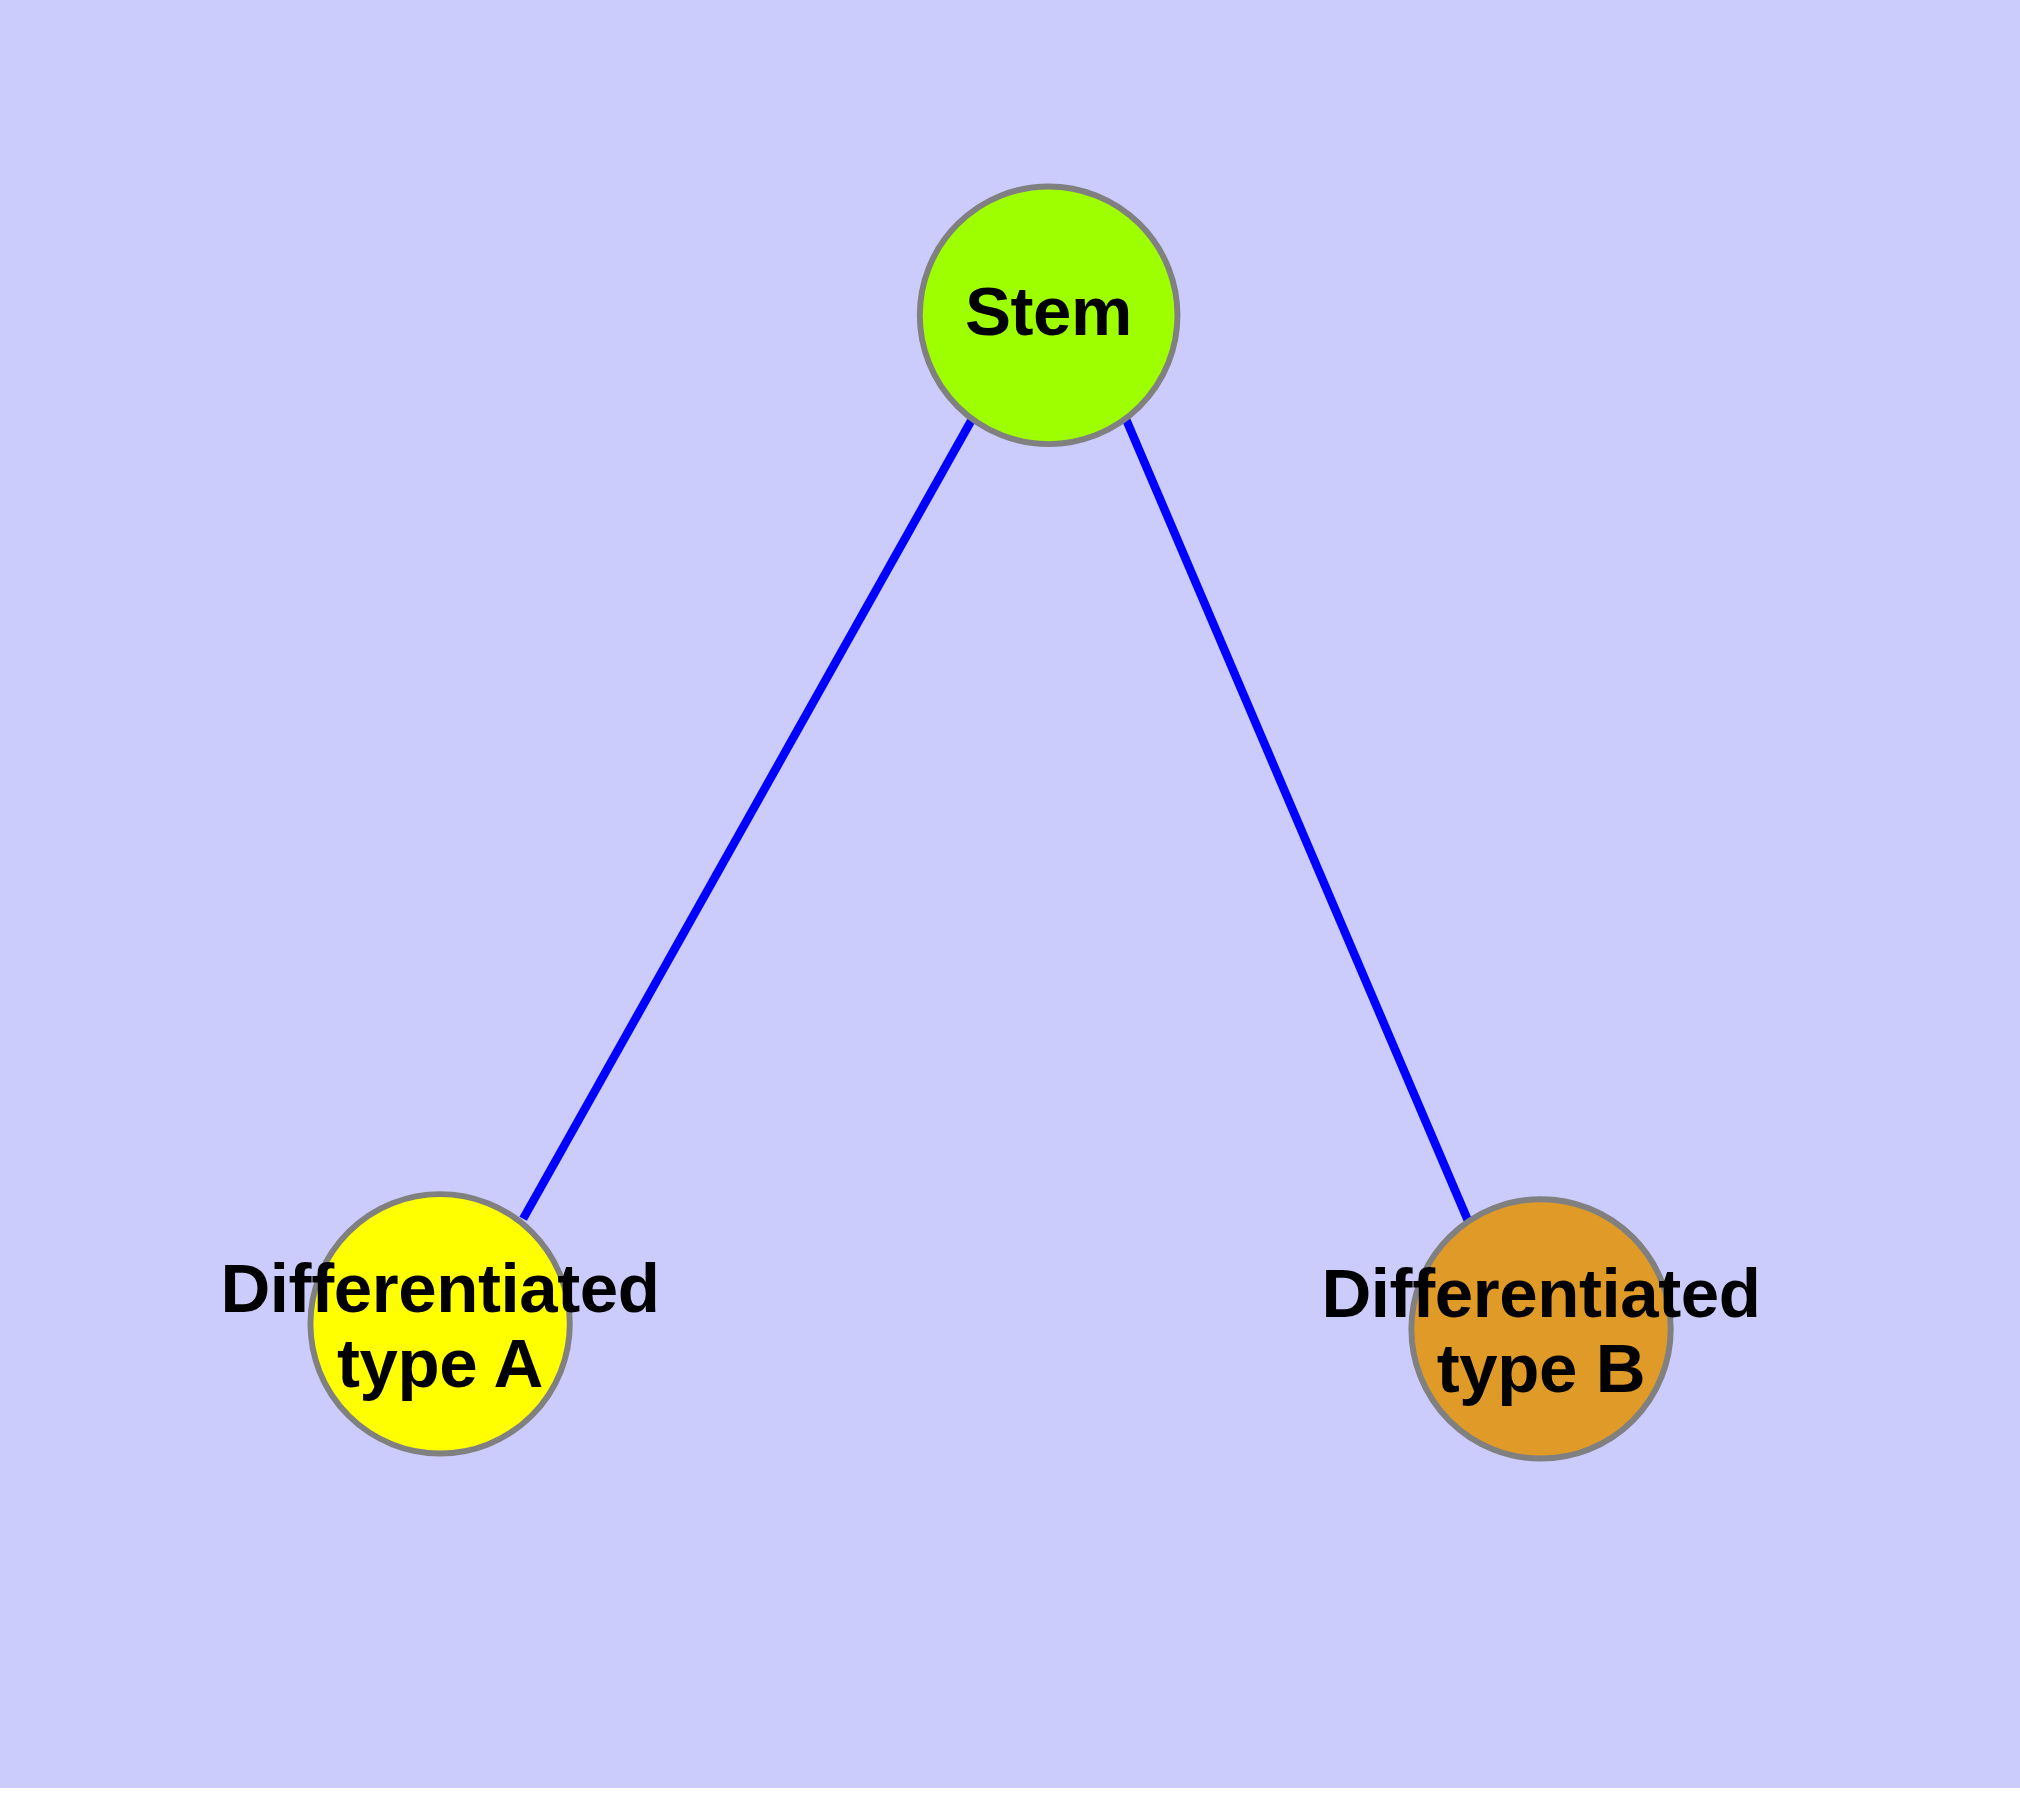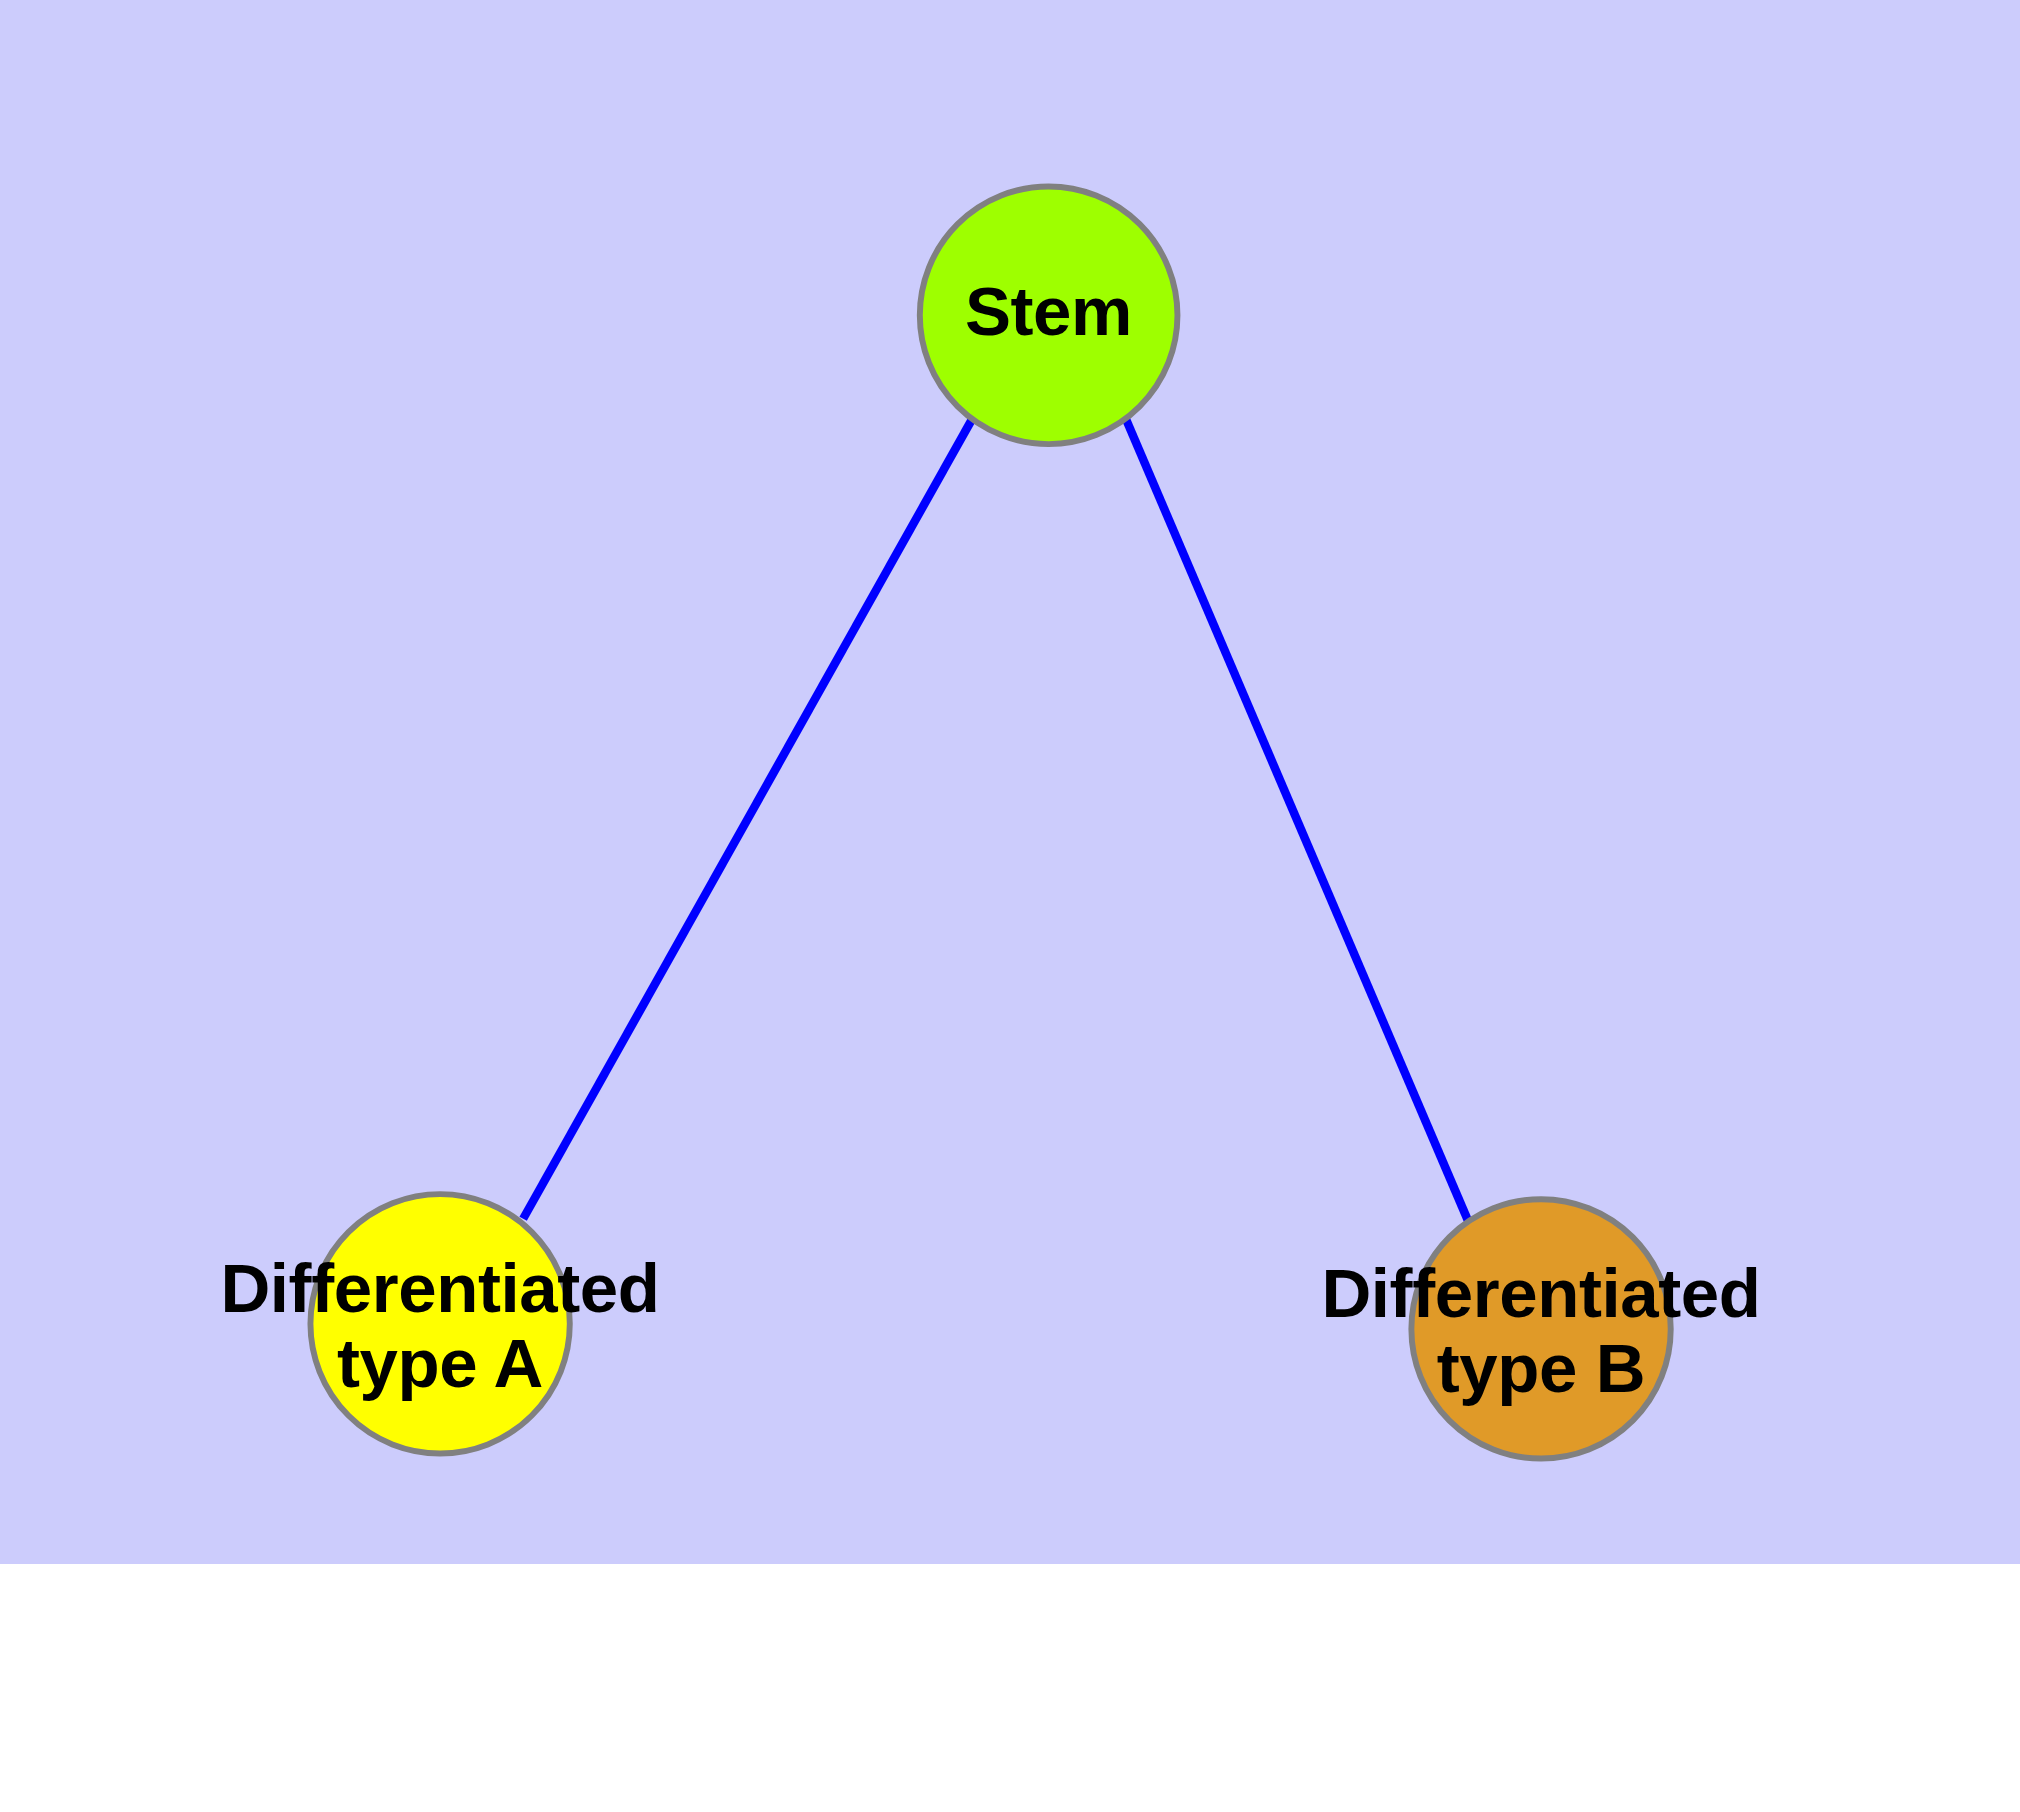--- a/index.html
+++ b/index.html
@@ -52,21 +52,21 @@
     left: 1202px;
     top: 1257px;
     width: 678px;
     font-size: 69px;
     letter-spacing: -0.4px;
   }
 </style>
 </head>
 <body>
 
-<div id="canvas" style="width: 2021px; height: 1564px; background: rgb(204, 204, 252);">
+<div id="canvas" style="width: 2021px; height: 1788px; background: rgb(204, 204, 252);">
 
   <svg id="graph-svg" viewBox="0 0 2384 2138" xmlns="http://www.w3.org/2000/svg">
 
     <g>
       <line x1="1147" y1="494" x2="617" y2="1438" stroke="#0000ff" stroke-width="10" stroke-linecap="butt"></line>
       <line x1="1328" y1="494" x2="1733" y2="1443" stroke="#0000ff" stroke-width="10" stroke-linecap="butt"></line>
     </g>
 
     <g>
       <circle cx="1237" cy="372" r="152" fill="#9eff00" stroke="#808080" stroke-width="7"></circle>

